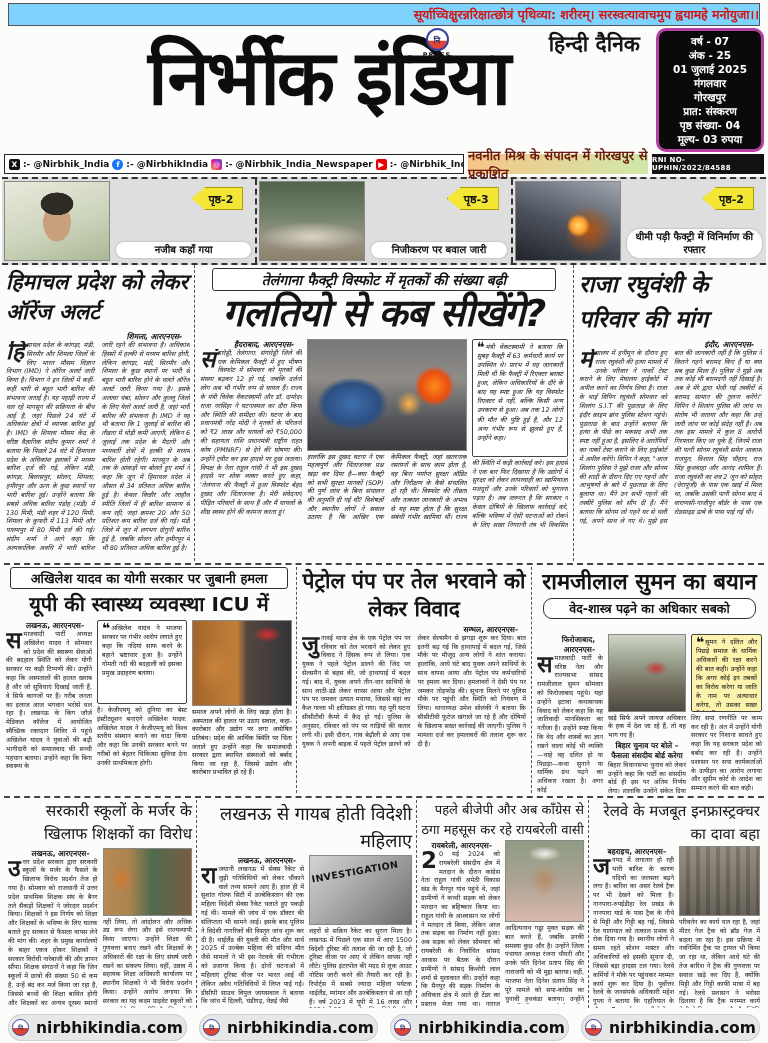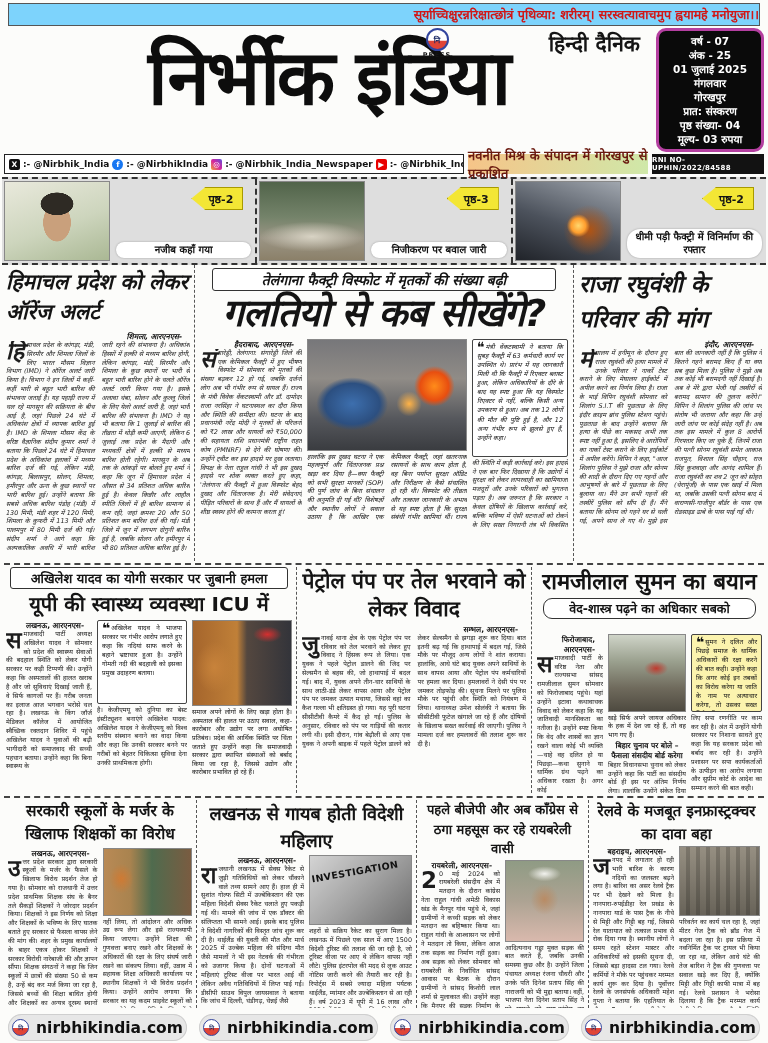--- a/index.html
+++ b/index.html
@@ -84,21 +84,21 @@
   .subhead2 { font-weight: 800; font-size: 7.5px; text-align: center; margin: 2px 0 1px; }
 
   
   .botband { display: flex; border-top: 2px dashed #444; margin: 3px 4px 0; height: 212px; overflow: hidden; padding-top: 2px; }
   .bb { padding: 0 4px; overflow: hidden; }
   .bb + .bb { border-left: 1px dashed #555; }
   .bb1 { flex: 0 0 192px; }
   .bb2 { flex: 0 0 220px; }
   .bb3 { flex: 0 0 172px; }
   .bb4 { flex: 1; }
-  .h-bot { font-size: 15.5px; font-weight: 700; text-align: center; line-height: 1.5; margin-bottom: 1px; }
+  .h-bot { font-size: 15.5px; font-weight: 400; text-align: right; line-height: 1.5; margin-bottom: 1px; }
   .bb-row { display: flex; gap: 5px; }
   .bb-col { flex: 1; min-width: 0; }
   .teach-photo { height: 68px; background:
     radial-gradient(ellipse 16px 20px at 20% 45%, #cf7a33 0%, transparent 75%),
     linear-gradient(90deg,#b98a55 0%,#a9834f 30%,#4f6b4e 55%,#7a5c41 100%); }
   .inv-photo { position: relative; height: 70px; background: linear-gradient(135deg,#d4d4d4 0%,#a3a3a3 50%,#6d6d6d 100%); }
   .inv-label { position: absolute; top: 10px; left: 1px; font-weight: 900; font-size: 9.5px; transform: rotate(-10deg); letter-spacing: 0.4px; color: #111; }
   .rae-photo { height: 82px; background:
     radial-gradient(ellipse 22px 10px at 50% 16%, #f2f2ee 0%, transparent 75%),
     radial-gradient(ellipse 18px 20px at 50% 48%, #b98b64 0%, transparent 78%),

